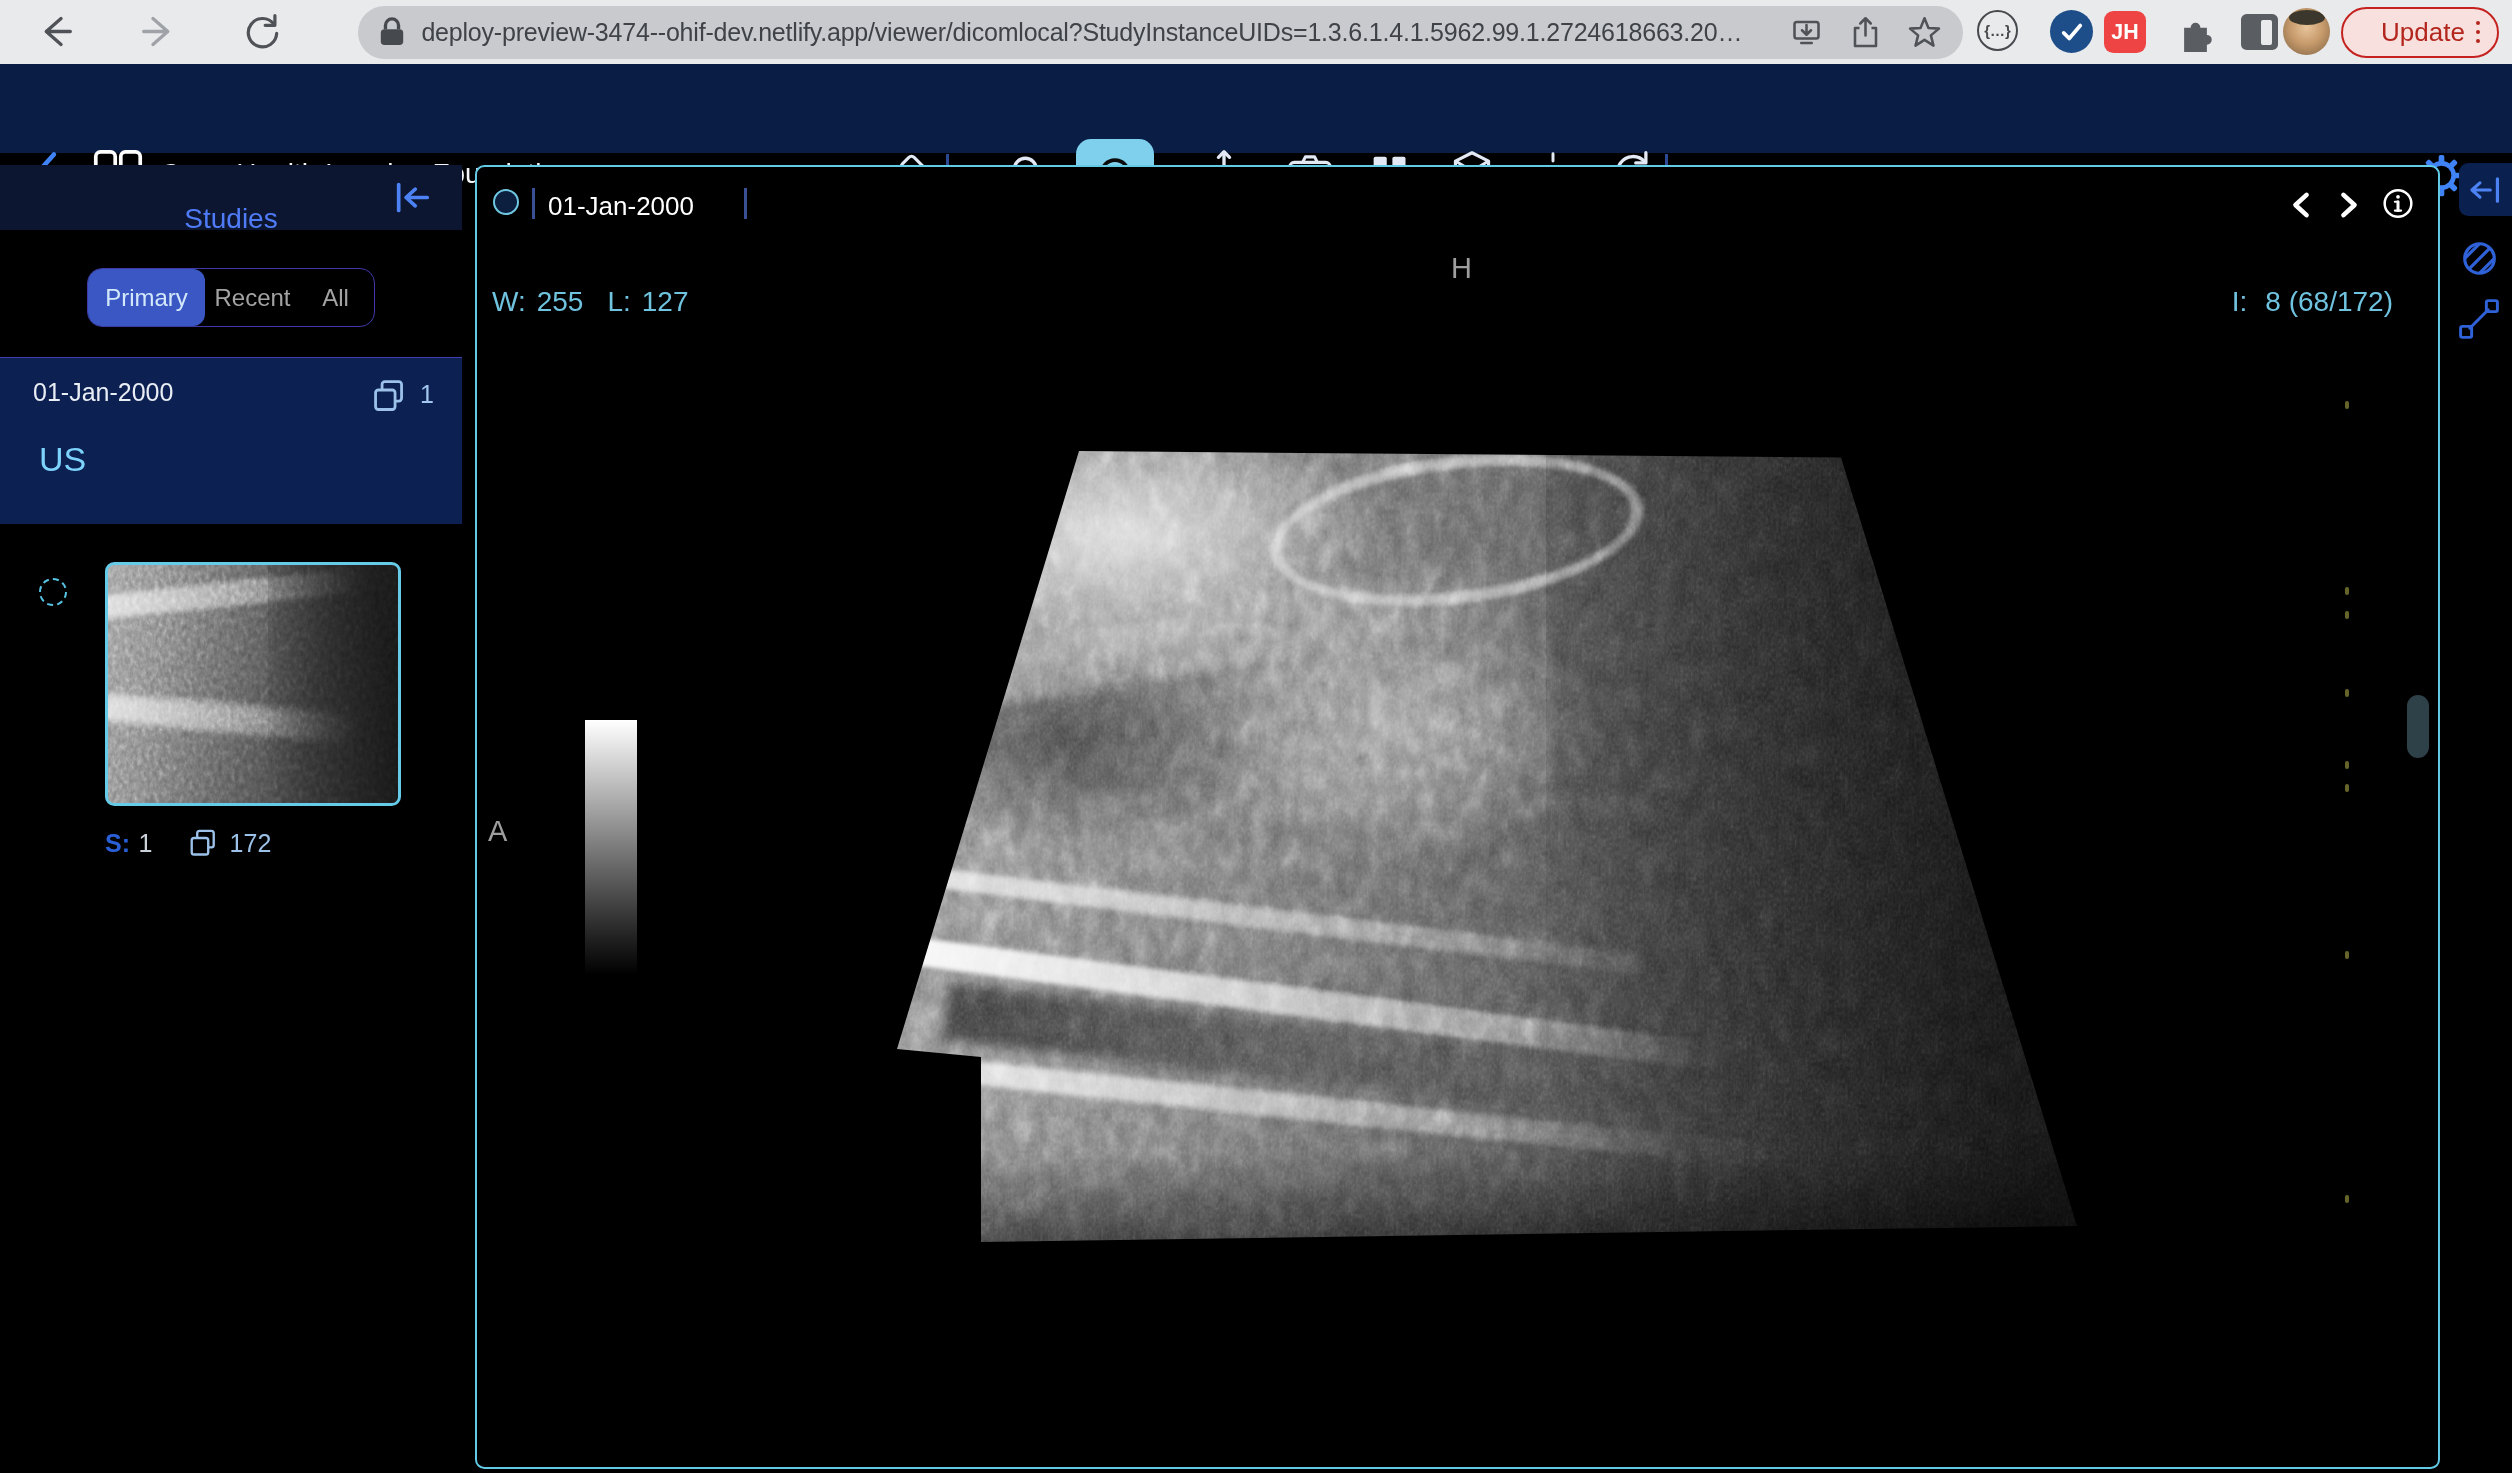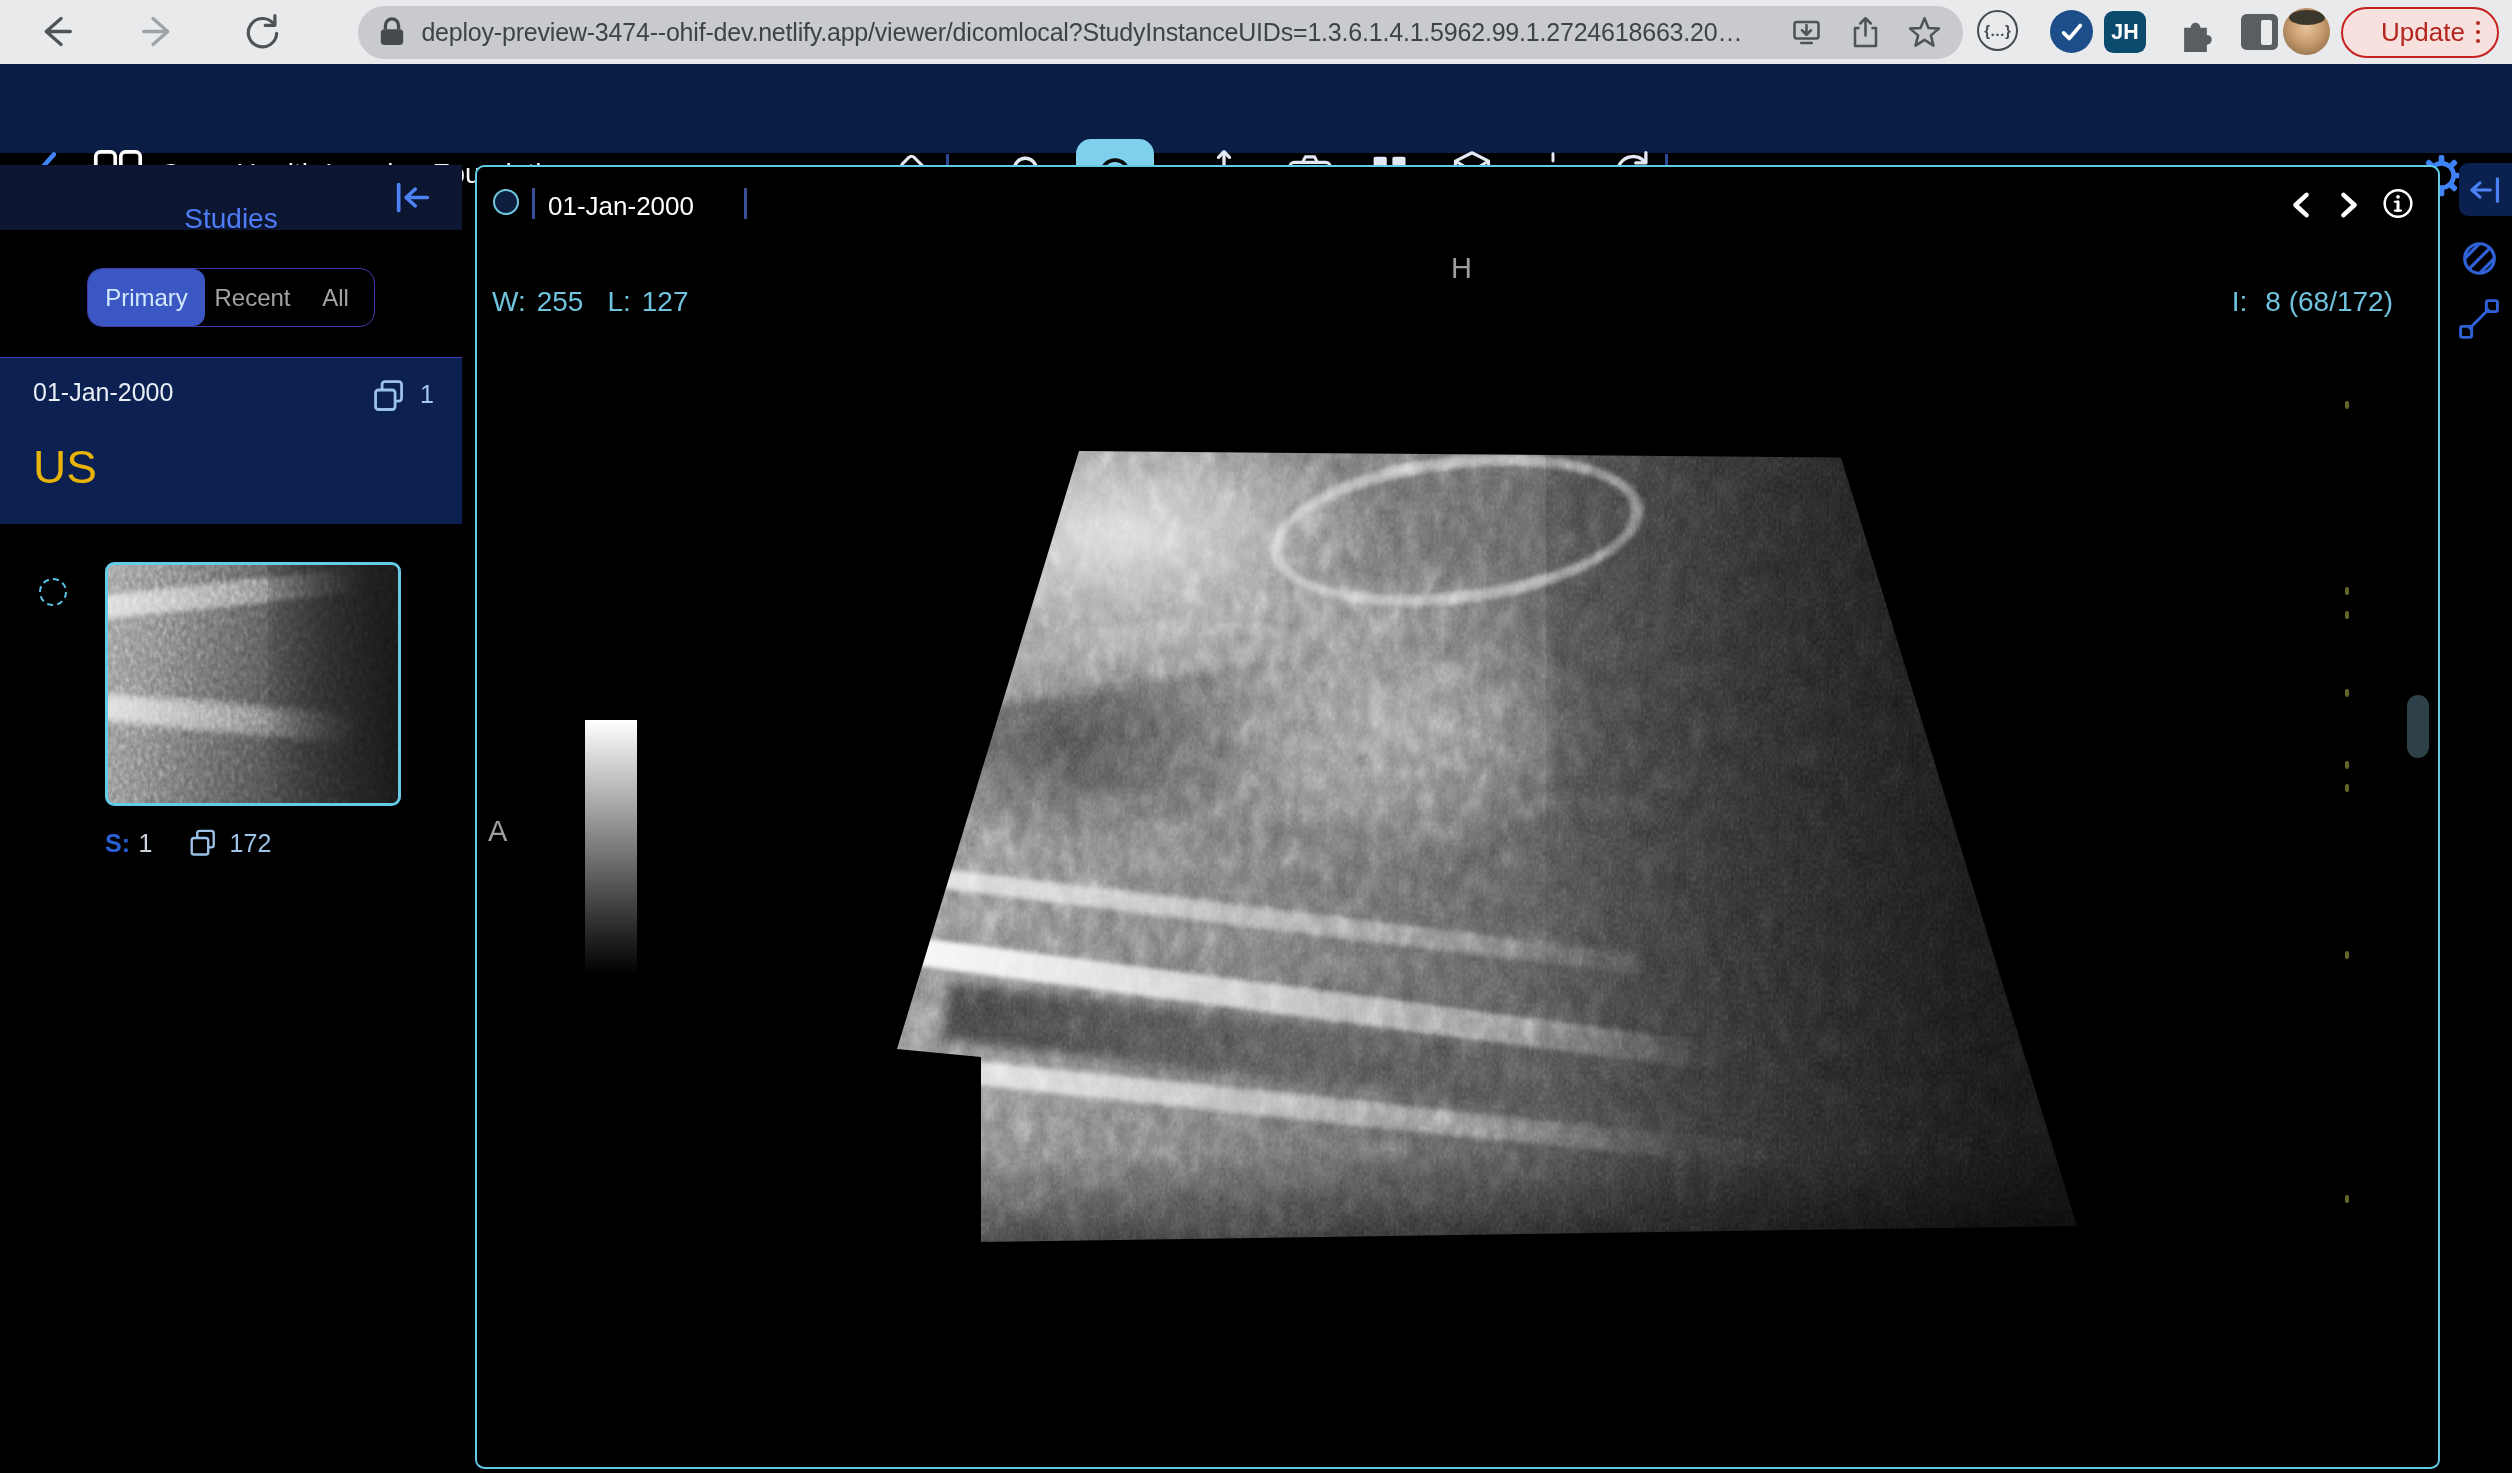--- a/index.html
+++ b/index.html
@@ -8,21 +8,21 @@
   .abs{position:absolute;}
 
   
   .chrome{position:absolute;left:0;top:0;width:2512px;height:64px;background:#e9eaec;}
   .chrome svg{display:block;}
   .nav-btn{position:absolute;top:9.3px;width:45px;height:45px;display:flex;align-items:center;justify-content:center;border-radius:50%;}
   .omnibox{position:absolute;left:358px;top:5.6px;width:1605px;height:53px;background:#c8cacd;border-radius:27px;display:flex;align-items:center;padding:0 20.4px;box-sizing:border-box;}
   .url-text{flex:1;font-size:25px;color:#3f4348;white-space:nowrap;overflow:hidden;margin-left:15px;letter-spacing:-0.2px;}
   .ext-braces{position:absolute;left:1977px;top:10.2px;width:41px;height:41px;border:2.8px solid #46494d;border-radius:50%;display:flex;align-items:center;justify-content:center;font-size:15px;font-weight:bold;color:#46494d;box-sizing:border-box;}
   .check-ext{position:absolute;left:2050px;top:10.2px;width:43px;height:43px;background:#1d4e89;border-radius:50%;display:flex;align-items:center;justify-content:center;}
-  .jh-badge{position:absolute;left:2104px;top:11px;width:42px;height:42px;background:#0c4a6e;border-radius:9.3px;color:#fff;font-size:21.4px;font-weight:bold;display:flex;align-items:center;justify-content:center;}
+  .jh-badge{position:absolute;left:2104px;top:11px;width:42px;height:42px;background:#ef4444;border-radius:9.3px;color:#fff;font-size:21.4px;font-weight:bold;display:flex;align-items:center;justify-content:center;}
   .panel-rect{position:absolute;left:2241px;top:14px;width:37px;height:36px;background:#5a5d62;border-radius:5.6px;}
   .panel-rect::after{content:"";position:absolute;right:5.6px;top:5.6px;width:11px;height:25px;background:#e9eaec;border-radius:1.9px;}
   .avatar{position:absolute;left:2283px;top:8.4px;width:47px;height:47px;border-radius:50%;background:radial-gradient(circle at 50% 42%,#e7c49a 0%,#c79b6c 45%,#7c5f41 100%);overflow:hidden;}
   .avatar::before{content:"";position:absolute;left:5.6px;top:1.9px;width:36px;height:15px;border-radius:50%;background:#3c372c;}
   .update-btn{position:absolute;left:2341px;top:6.5px;width:158px;height:51px;border:2.8px solid #c5221f;background:#f7e0de;border-radius:27px;box-sizing:border-box;display:flex;align-items:center;}
   .update-label{font-size:26px;color:#b3261e;margin-left:38px;}
   .update-dots{margin-left:auto;margin-right:16.7px;display:flex;flex-direction:column;gap:4.6px;}
   .update-dots i{width:4.6px;height:4.6px;border-radius:50%;background:#b3261e;}
 
   
@@ -39,21 +39,21 @@
   .side-title{font-size:28px;color:#4f7cf6;margin-top:42px;}
   .collapse-btn{position:absolute;right:28px;top:13px;width:43px;height:39px;display:flex;align-items:center;justify-content:center;}
   .tabs{position:absolute;left:87px;top:268px;width:288px;height:59px;border:1.9px solid #403aa8;background:#000;border-radius:15px;box-sizing:border-box;display:flex;overflow:hidden;}
   .tab{display:flex;align-items:center;justify-content:center;font-size:24px;color:#a3a3a3;}
   .tab.primary{width:117px;background:#3a57c4;border-radius:12px;color:#d3e9fb;}
   .tab.recent{width:95px;}
   .tab.all{width:71px;}
   .study-card{position:absolute;left:0;top:357px;width:462px;height:167px;background:#0c2152;border-top:1.9px solid #423eb0;box-sizing:border-box;}
   .study-date{position:absolute;left:33px;top:20.4px;font-size:25px;color:#e9eef5;}
   .study-count{position:absolute;left:420px;top:22px;font-size:25px;color:#a3c7ef;}
-  .study-modality{position:absolute;left:33px;top:82px;font-size:46px;color:#eab308;}
+  .study-modality{position:absolute;left:39px;top:82px;font-size:34px;color:#7dd3fc;}
   .dashed-circle{position:absolute;left:39px;top:578px;width:28px;height:28px;border:2.8px dashed #55c3e2;border-radius:50%;box-sizing:border-box;}
   .thumb{position:absolute;left:105px;top:562px;width:296px;height:244px;border:3.7px solid #66cbe7;border-radius:9.3px;box-sizing:border-box;overflow:hidden;background:linear-gradient(100deg,#9b9b9b 0%,#6a6a6a 35%,#3c3c3c 70%,#262626 100%);}
   .thumb .t-streak1{position:absolute;left:-18.6px;top:16.7px;width:279px;height:24px;background:linear-gradient(90deg,rgba(235,235,235,.85),rgba(235,235,235,0));transform:rotate(-6deg);border-radius:12px;filter:blur(2.8px);}
   .thumb .t-streak2{position:absolute;left:-9.3px;top:139px;width:260px;height:28px;background:linear-gradient(90deg,rgba(240,240,240,.8),rgba(240,240,240,0));transform:rotate(5deg);border-radius:14px;filter:blur(3.7px);}
   .thumb .t-dark{position:absolute;right:-37px;top:0;width:167px;height:100%;background:linear-gradient(80deg,transparent,rgba(8,8,8,.6) 70%);}
   .thumb-caption{position:absolute;left:105px;top:827px;display:flex;align-items:center;}
   .cap-s{font-size:25px;font-weight:bold;color:#2a5fd8;}
   .cap-sv{font-size:25px;color:#ccd2d9;margin-left:8.4px;}
   .cap-count{font-size:25px;color:#9cc2ea;margin-left:9.3px;}
   .cap-icon{margin-left:35px;}

